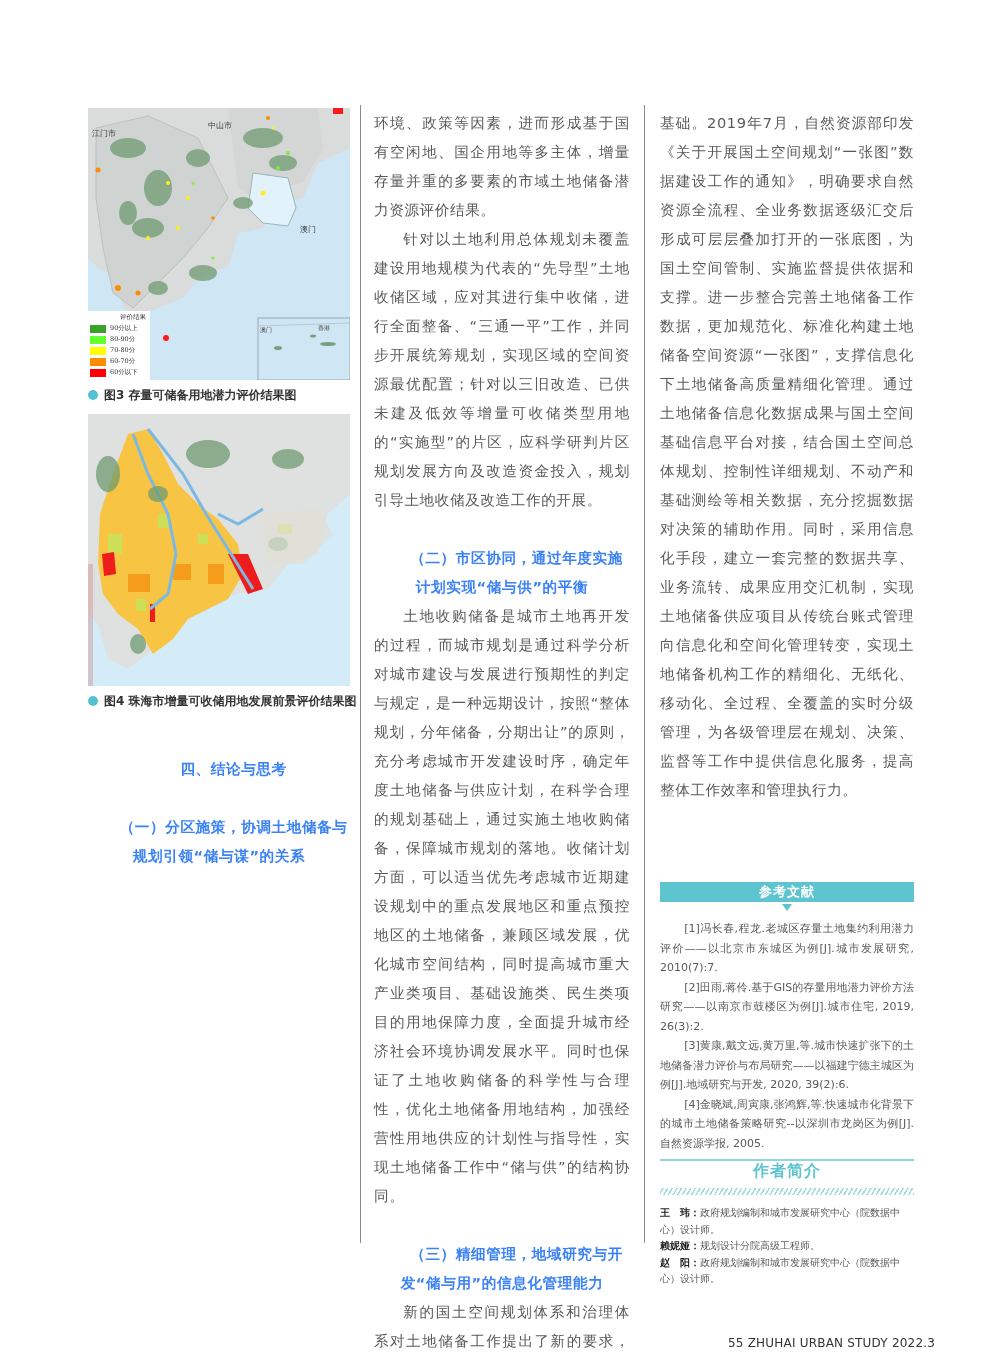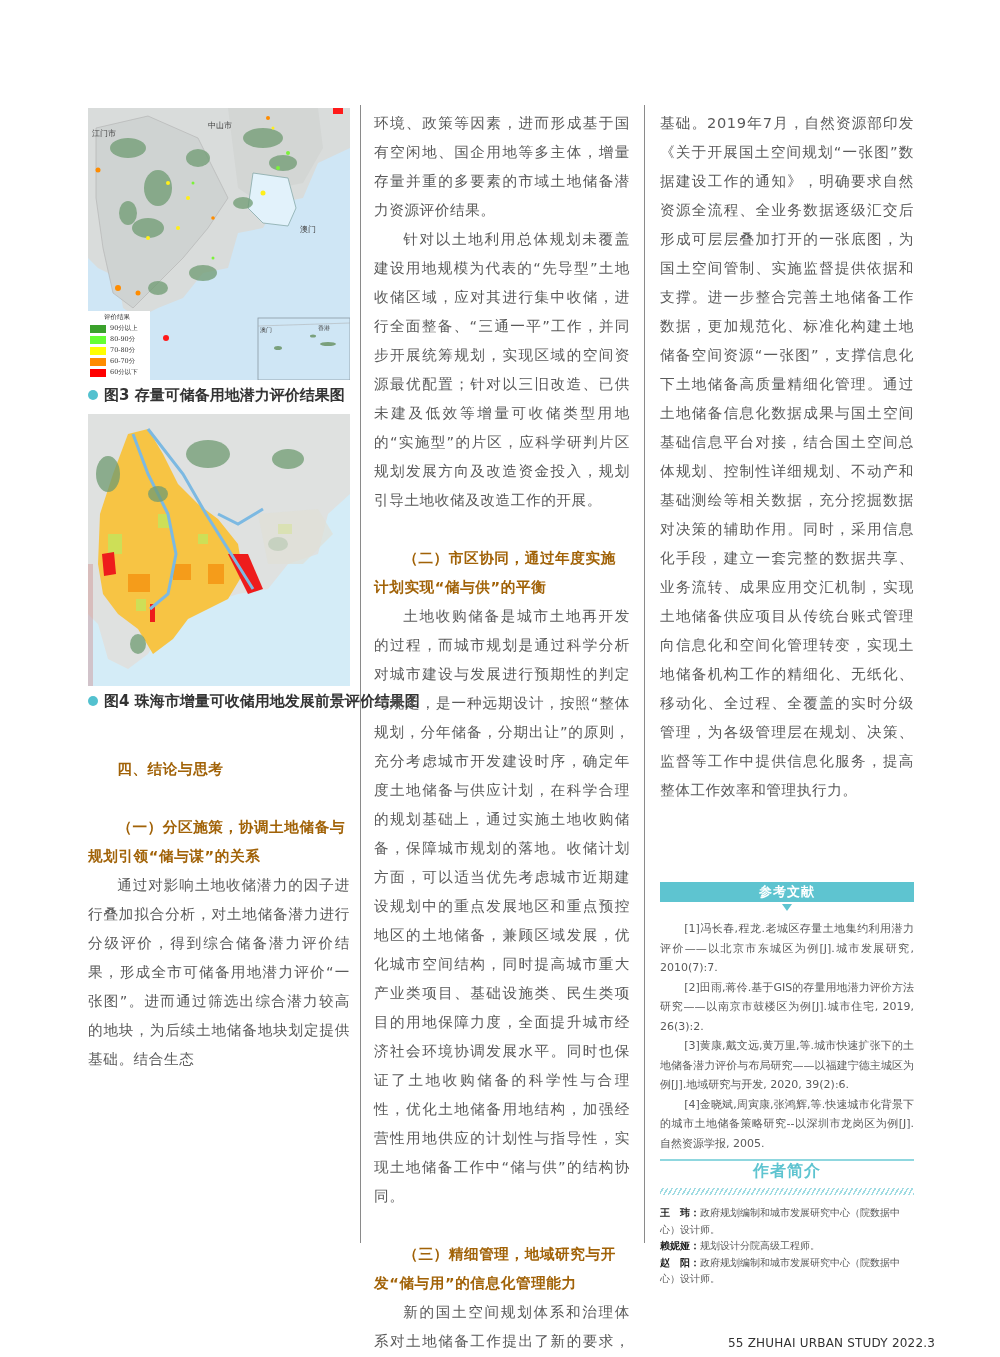--- a/index.html
+++ b/index.html
@@ -5,31 +5,31 @@
   html, body { margin: 0; padding: 0; background: #ffffff; }
   body { width: 1000px; height: 1357px; position: relative; overflow: hidden;
          font-family: "DejaVu Sans", "Liberation Sans", sans-serif; color: #5a5a5a; }
   .col { position: absolute; top: 108px; }
   .col1 { left: 88px; width: 262px; }
   .col2 { left: 374px; width: 256px; }
   .col3 { left: 660px; width: 254px; }
   .divider { position: absolute; top: 105px; width: 1px; height: 1138px; background: #8a8a8a; }
   .p { font-size: 14.6px; line-height: 29px; text-align: justify; letter-spacing: 0.6px; margin: 0; }
   .p.indent { text-indent: 2em; }
-  .h { font-size: 14.6px; line-height: 29px; font-weight: bold; color: #a16207; margin: 0; letter-spacing: 0.6px; }
+  .h { font-size: 14.6px; line-height: 29px; font-weight: bold; color: #3b82f6; margin: 0; letter-spacing: 0.6px; text-align: center; }
   .h.indent { text-indent: 2em; }
   .map { position: relative; overflow: hidden; }
   .map3 { width: 262px; height: 272px; background: #cfe6f5; }
   .map4 { width: 262px; height: 272px; background: #d4ecf7; }
-  .caption { display: flex; align-items: center; gap: 6px; font-size: 15px; font-weight: bold;
+  .caption { display: flex; align-items: center; gap: 6px; font-size: 12px; font-weight: bold;
              color: #333; margin-top: 6px; height: 18px; white-space: nowrap; }
   .caption .dot { width: 10px; height: 10px; border-radius: 50%; background: #53c1cf; flex: none; }
   .legend { position: absolute; left: 0; bottom: 0; width: 62px; background: #fff; padding: 2px 0 3px 0;
             font-family: "DejaVu Serif", serif; }
-  .legend .title { font-size: 6.5px; text-align: right; padding-right: 20px; color: #333; }
+  .legend .title { font-size: 6.5px; text-align: right; padding-right: 4px; color: #333; }
   .legend .row { display: flex; align-items: flex-end; gap: 4px; height: 11px; padding-left: 2px; }
   .legend .sw { width: 16px; height: 8px; }
   .legend .lbl { font-size: 6.5px; color: #333; }
   .maplabel { position: absolute; font-size: 8px; color: #444; }
   .ref-banner { background: #5ec4d0; color: #fff; text-align: center; font-weight: bold;
                 font-size: 13px; height: 20px; line-height: 20px; letter-spacing: 1px; }
   .ref-arrow { width: 0; height: 0; margin: 2px auto 0 auto; border-left: 5px solid transparent;
                border-right: 5px solid transparent; border-top: 7px solid #5ec4d0; }
   .ref { font-size: 11px; line-height: 19.5px; text-align: justify; margin: 0; color: #5a5a5a; }
   .ref.indent { text-indent: 2.2em; }
@@ -175,21 +175,20 @@
   </div>
   <div class="caption">
     <span class="dot"></span>
     <span>图4 珠海市增量可收储用地发展前景评价结果图</span>
   </div>
 
   <div style="height:44px"></div>
   <p class="h indent">四、结论与思考</p>
   <div style="height:29px"></div>
   <p class="h indent">（一）分区施策，协调土地储备与规划引领“储与谋”的关系</p>
-  <p class="p indent">通过对影响土地收储潜力的因子进行叠加拟合分析，对土地储备潜力进行分级评价，得到综合储备潜力评价结果，形成全市可储备用地潜力评价“一张图”。进而通过筛选出综合潜力较高的地块，为后续土地储备地块划定提供基础。结合生态</p>
 </div>
 
 <div class="divider" style="left:360px;"></div>
 <div class="divider" style="left:644px;"></div>
 
 <div class="col col2">
   <p class="p">环境、政策等因素，进而形成基于国有空闲地、国企用地等多主体，增量存量并重的多要素的市域土地储备潜力资源评价结果。</p>
   <p class="p indent">针对以土地利用总体规划未覆盖建设用地规模为代表的“先导型”土地收储区域，应对其进行集中收储，进行全面整备、“三通一平”工作，并同步开展统筹规划，实现区域的空间资源最优配置；针对以三旧改造、已供未建及低效等增量可收储类型用地的“实施型”的片区，应科学研判片区规划发展方向及改造资金投入，规划引导土地收储及改造工作的开展。</p>
   <div style="height:29px"></div>
   <p class="h indent">（二）市区协同，通过年度实施计划实现“储与供”的平衡</p>

